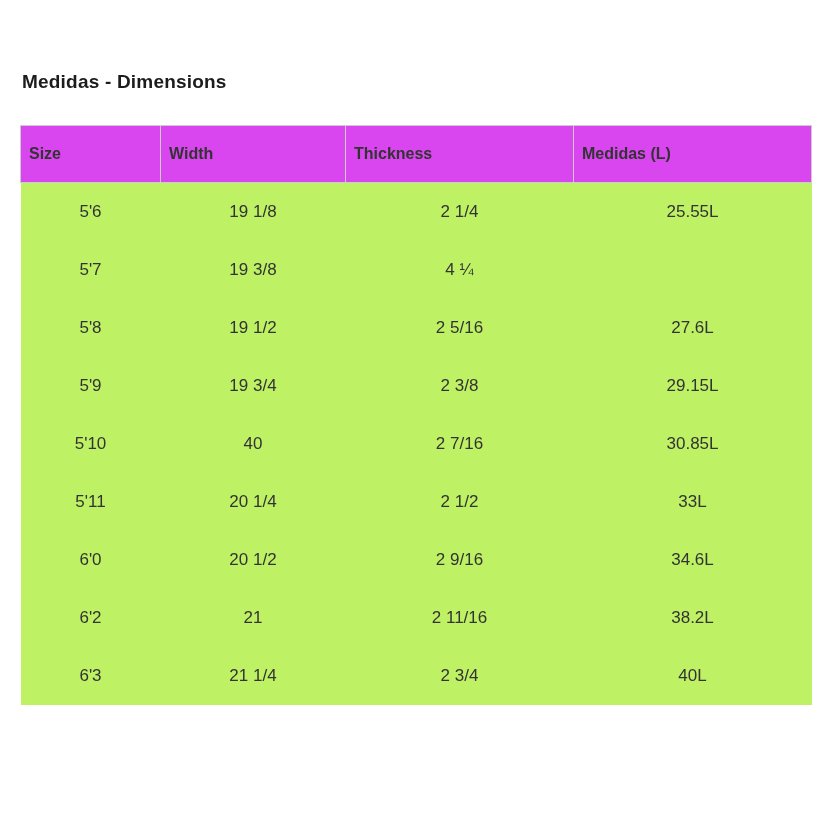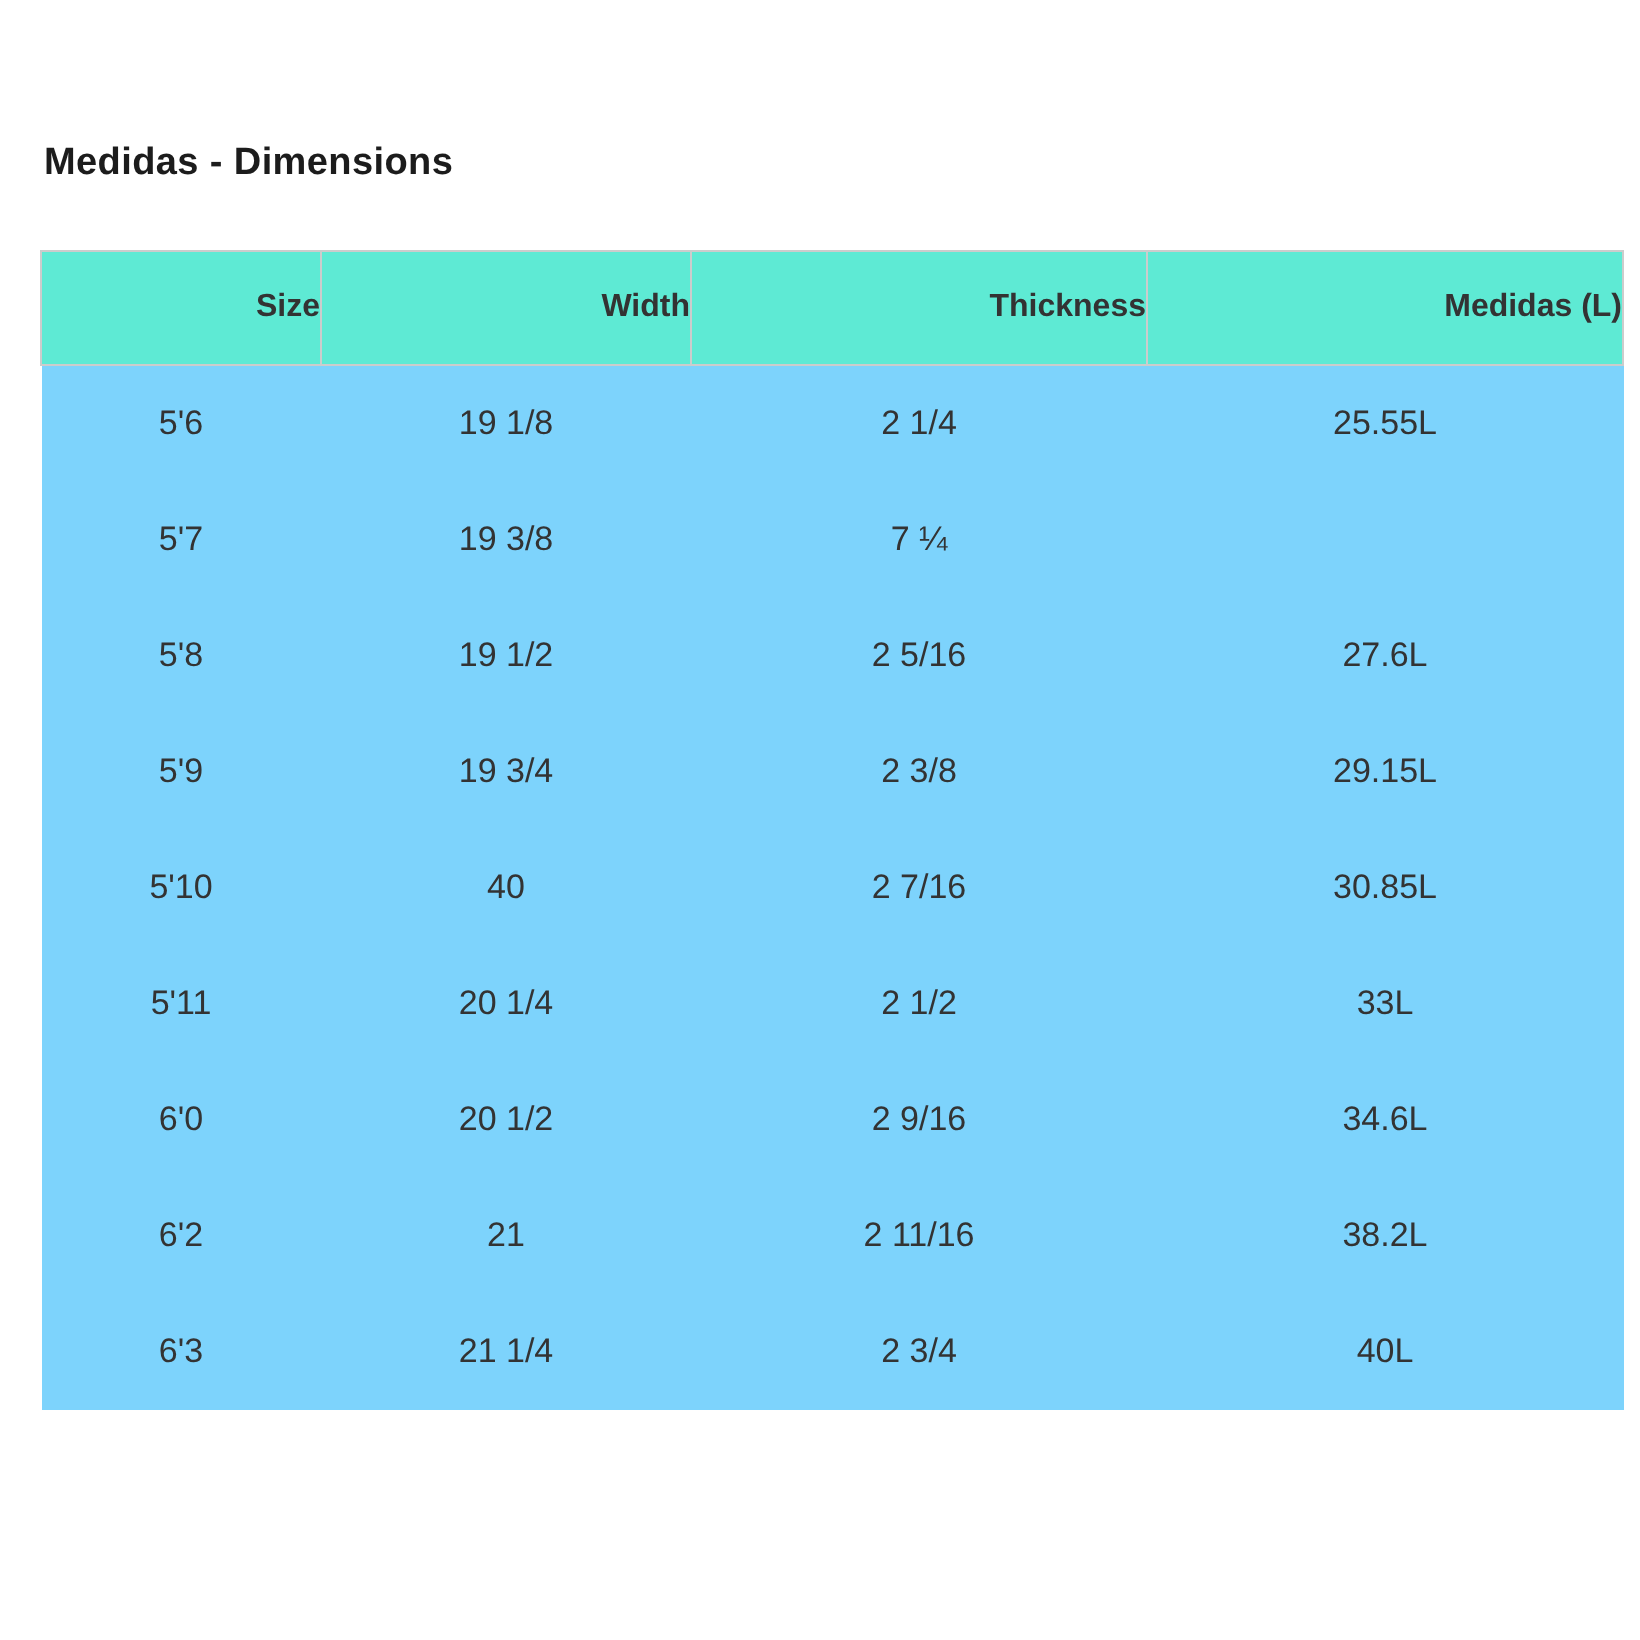--- a/index.html
+++ b/index.html
@@ -25,38 +25,38 @@
   table.dims-table {
     width: 791px;
     border-collapse: collapse;
     table-layout: fixed;
   }
   col.c-size      { width: 140px; }
   col.c-width     { width: 185px; }
   col.c-thickness { width: 228px; }
   col.c-volume    { width: 238px; }
   .dims-table th {
-    background: #5eead4;
+    background: #d946ef;
     border: 1px solid #cccccc;
     height: 57px;
     font-size: 16px;
     font-weight: bold;
-    text-align: right;
+    text-align: left;
     vertical-align: middle;
     padding-left: 8px;
     color: #333333;
   }
   .dims-table td {
     height: 58px;
     font-size: 17px;
     text-align: center;
     vertical-align: middle;
     color: #333333;
     border: none;
-    background: #7dd3fc;
+    background: #bef264;
   }
 </style>
 </head>
 <body>
 
 <div class="page">
   <h2 class="title">Medidas - Dimensions</h2>
   <table class="dims-table">
     <colgroup>
       <col class="c-size">
@@ -75,21 +75,21 @@
     <tbody id="table-body">
         <tr>
           <td>5'6</td>
           <td>19 1/8</td>
           <td>2 1/4</td>
           <td>25.55L</td>
         </tr>
         <tr>
           <td>5'7</td>
           <td>19 3/8</td>
-          <td>7 ¼</td>
+          <td>4 ¼</td>
           <td></td>
         </tr>
         <tr>
           <td>5'8</td>
           <td>19 1/2</td>
           <td>2 5/16</td>
           <td>27.6L</td>
         </tr>
         <tr>
           <td>5'9</td>

